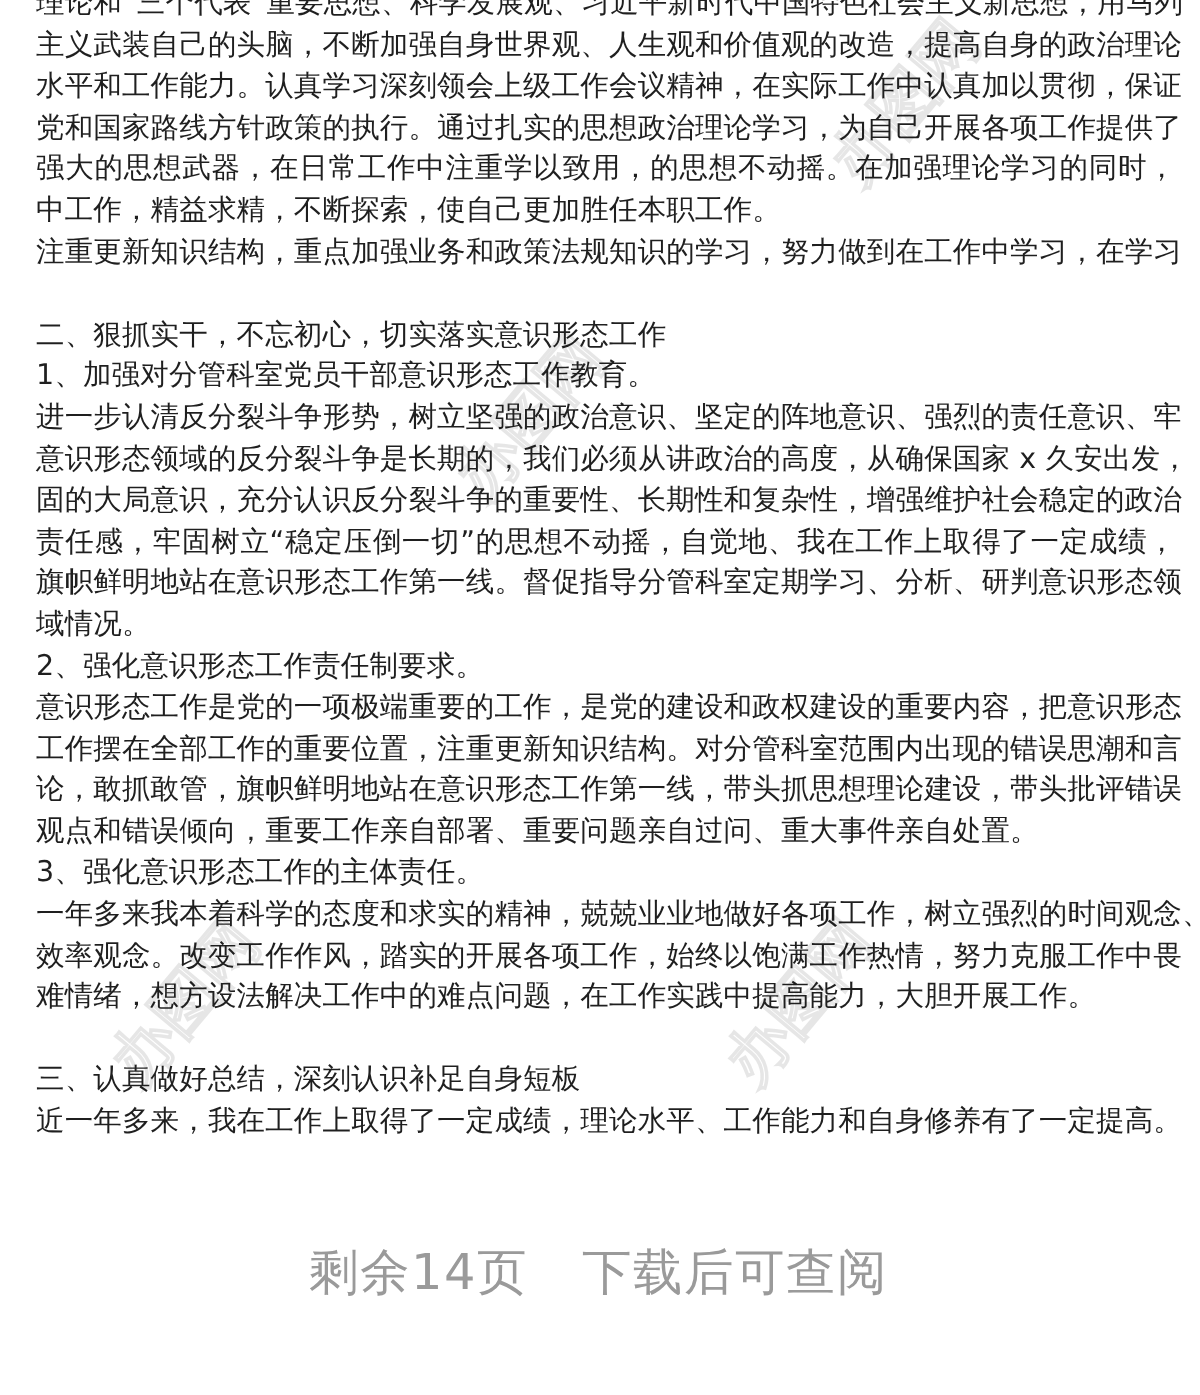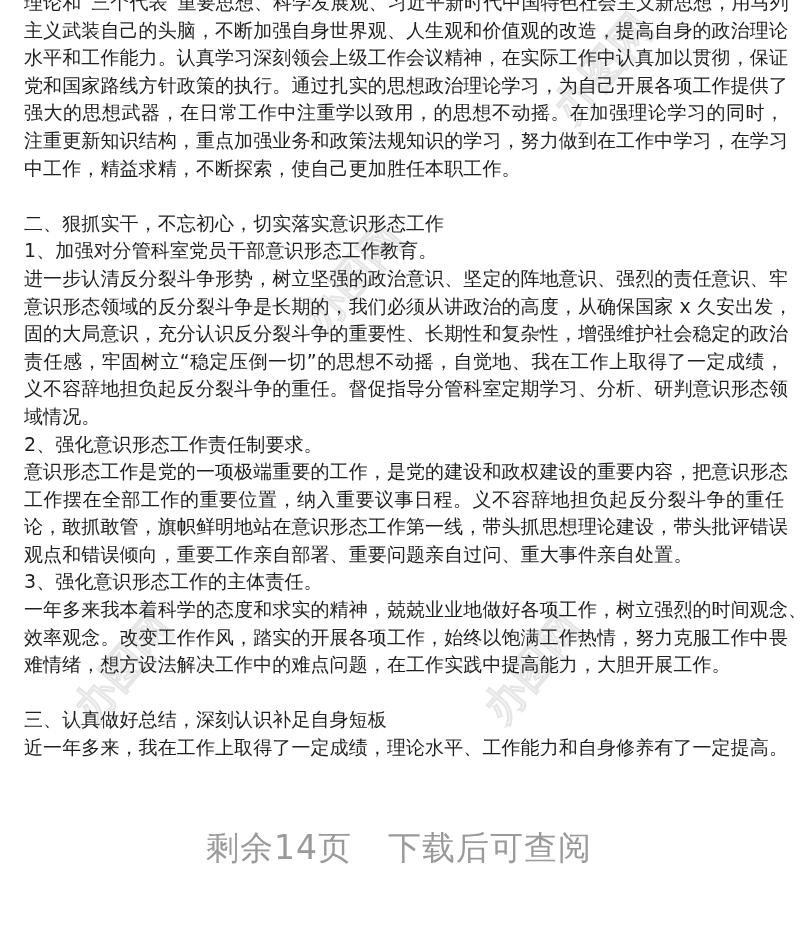--- a/index.html
+++ b/index.html
@@ -25,39 +25,39 @@
 <div class="wm" style="left:60px; top:640px;">办图网</div>
 <div class="wm" style="left:470px; top:640px;">办图网</div>
 
 <div class="doc">
   <div>
     <div class="line justify">理论和“三个代表”重要思想、科学发展观、习近平新时代中国特色社会主义新思想，用马列</div>
     <div class="line justify">主义武装自己的头脑，不断加强自身世界观、人生观和价值观的改造，提高自身的政治理论</div>
     <div class="line justify">水平和工作能力。认真学习深刻领会上级工作会议精神，在实际工作中认真加以贯彻，保证</div>
     <div class="line justify">党和国家路线方针政策的执行。通过扎实的思想政治理论学习，为自己开展各项工作提供了</div>
     <div class="line justify">强大的思想武器，在日常工作中注重学以致用，的思想不动摇。在加强理论学习的同时，</div>
+    <div class="line">中工作，精益求精，不断探索，使自己更加胜任本职工作。</div>
     <div class="line justify">注重更新知识结构，重点加强业务和政策法规知识的学习，努力做到在工作中学习，在学习</div>
-    <div class="line">中工作，精益求精，不断探索，使自己更加胜任本职工作。</div>
   </div>
 
   <div class="blank"></div>
 
   <div>
     <div class="line">二、狠抓实干，不忘初心，切实落实意识形态工作</div>
     <div class="line">1、加强对分管科室党员干部意识形态工作教育。</div>
     <div class="line justify">进一步认清反分裂斗争形势，树立坚强的政治意识、坚定的阵地意识、强烈的责任意识、牢</div>
     <div class="line justify">意识形态领域的反分裂斗争是长期的，我们必须从讲政治的高度，从确保国家 x 久安出发，</div>
     <div class="line justify">固的大局意识，充分认识反分裂斗争的重要性、长期性和复杂性，增强维护社会稳定的政治</div>
     <div class="line justify">责任感，牢固树立“稳定压倒一切”的思想不动摇，自觉地、我在工作上取得了一定成绩，</div>
-    <div class="line justify">义不容辞地担负起反分裂斗争的重任。督促指导分管科室定期学习、分析、研判意识形态领</div>
+    <div class="line justify">旗帜鲜明地站在意识形态工作第一线。督促指导分管科室定期学习、分析、研判意识形态领</div>
     <div class="line">域情况。</div>
 
     <div class="line">2、强化意识形态工作责任制要求。</div>
     <div class="line justify">意识形态工作是党的一项极端重要的工作，是党的建设和政权建设的重要内容，把意识形态</div>
-    <div class="line justify">工作摆在全部工作的重要位置，纳入重要议事日程。义不容辞地担负起反分裂斗争的重任</div>
+    <div class="line justify">工作摆在全部工作的重要位置，注重更新知识结构。对分管科室范围内出现的错误思潮和言</div>
     <div class="line justify">论，敢抓敢管，旗帜鲜明地站在意识形态工作第一线，带头抓思想理论建设，带头批评错误</div>
     <div class="line">观点和错误倾向，重要工作亲自部署、重要问题亲自过问、重大事件亲自处置。</div>
 
     <div class="line">3、强化意识形态工作的主体责任。</div>
     <div class="line justify">一年多来我本着科学的态度和求实的精神，兢兢业业地做好各项工作，树立强烈的时间观念、</div>
     <div class="line justify">效率观念。改变工作作风，踏实的开展各项工作，始终以饱满工作热情，努力克服工作中畏</div>
     <div class="line">难情绪，想方设法解决工作中的难点问题，在工作实践中提高能力，大胆开展工作。</div>
   </div>
 
   <div class="blank"></div>

